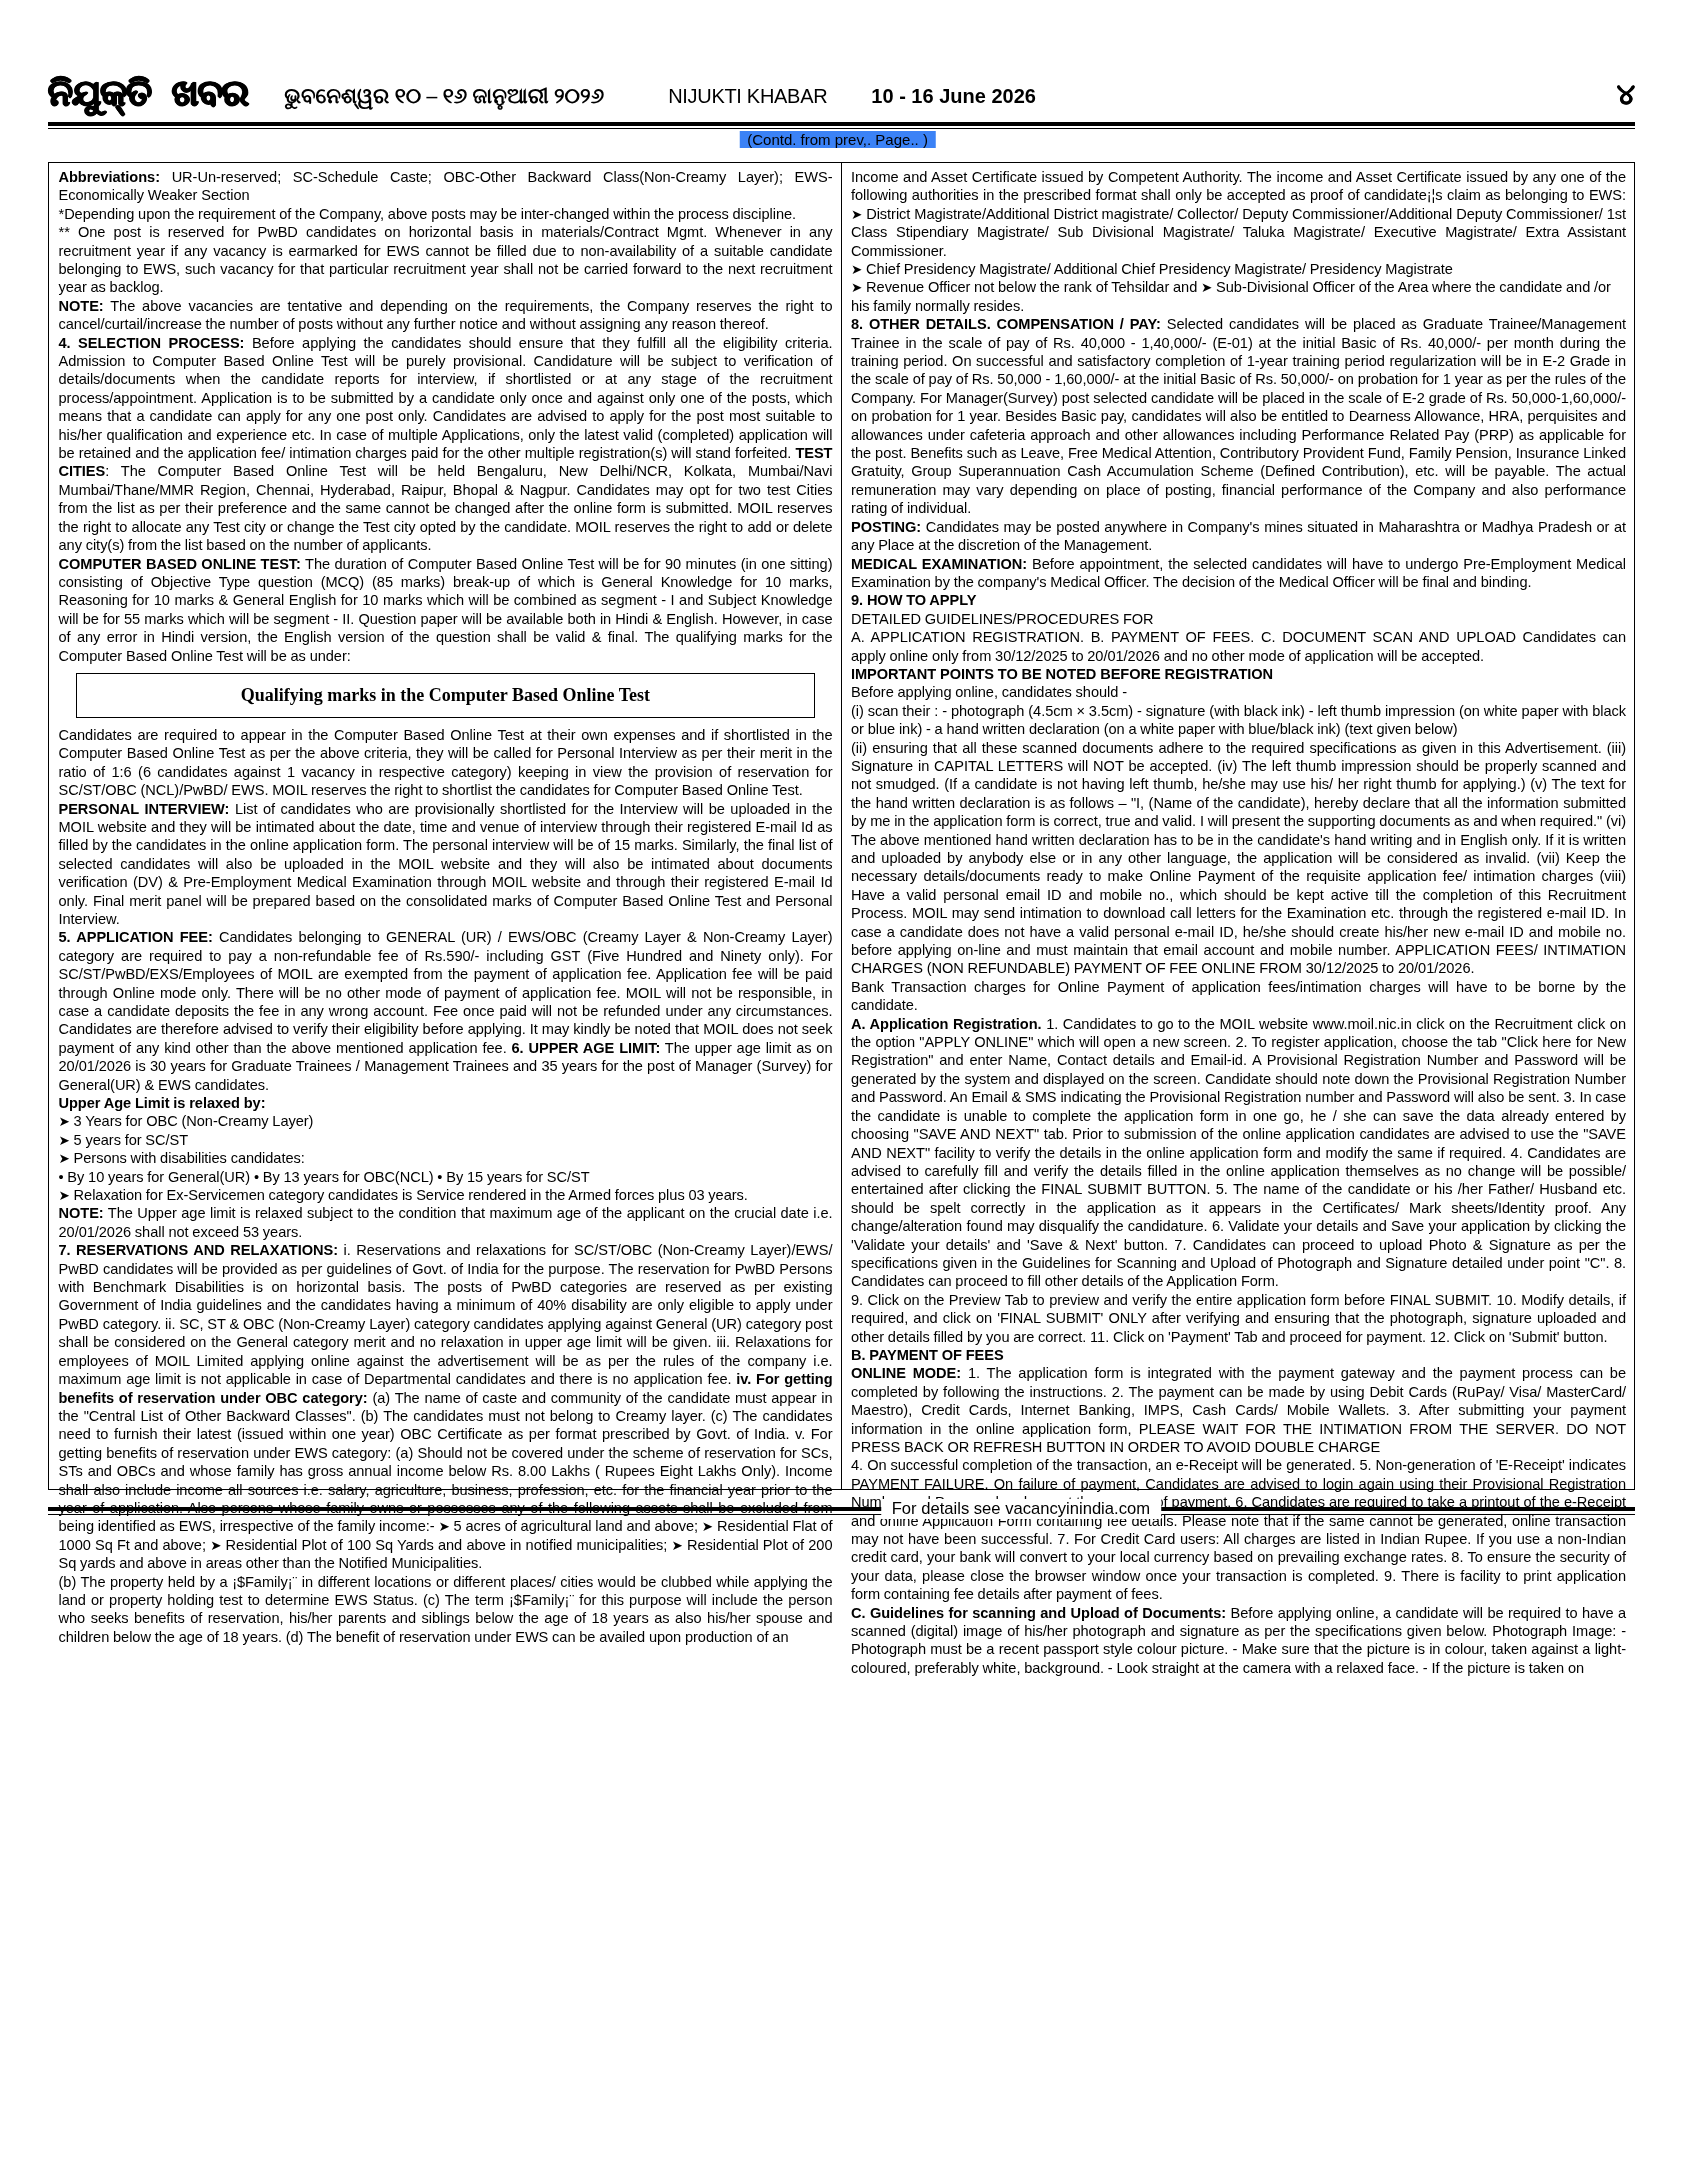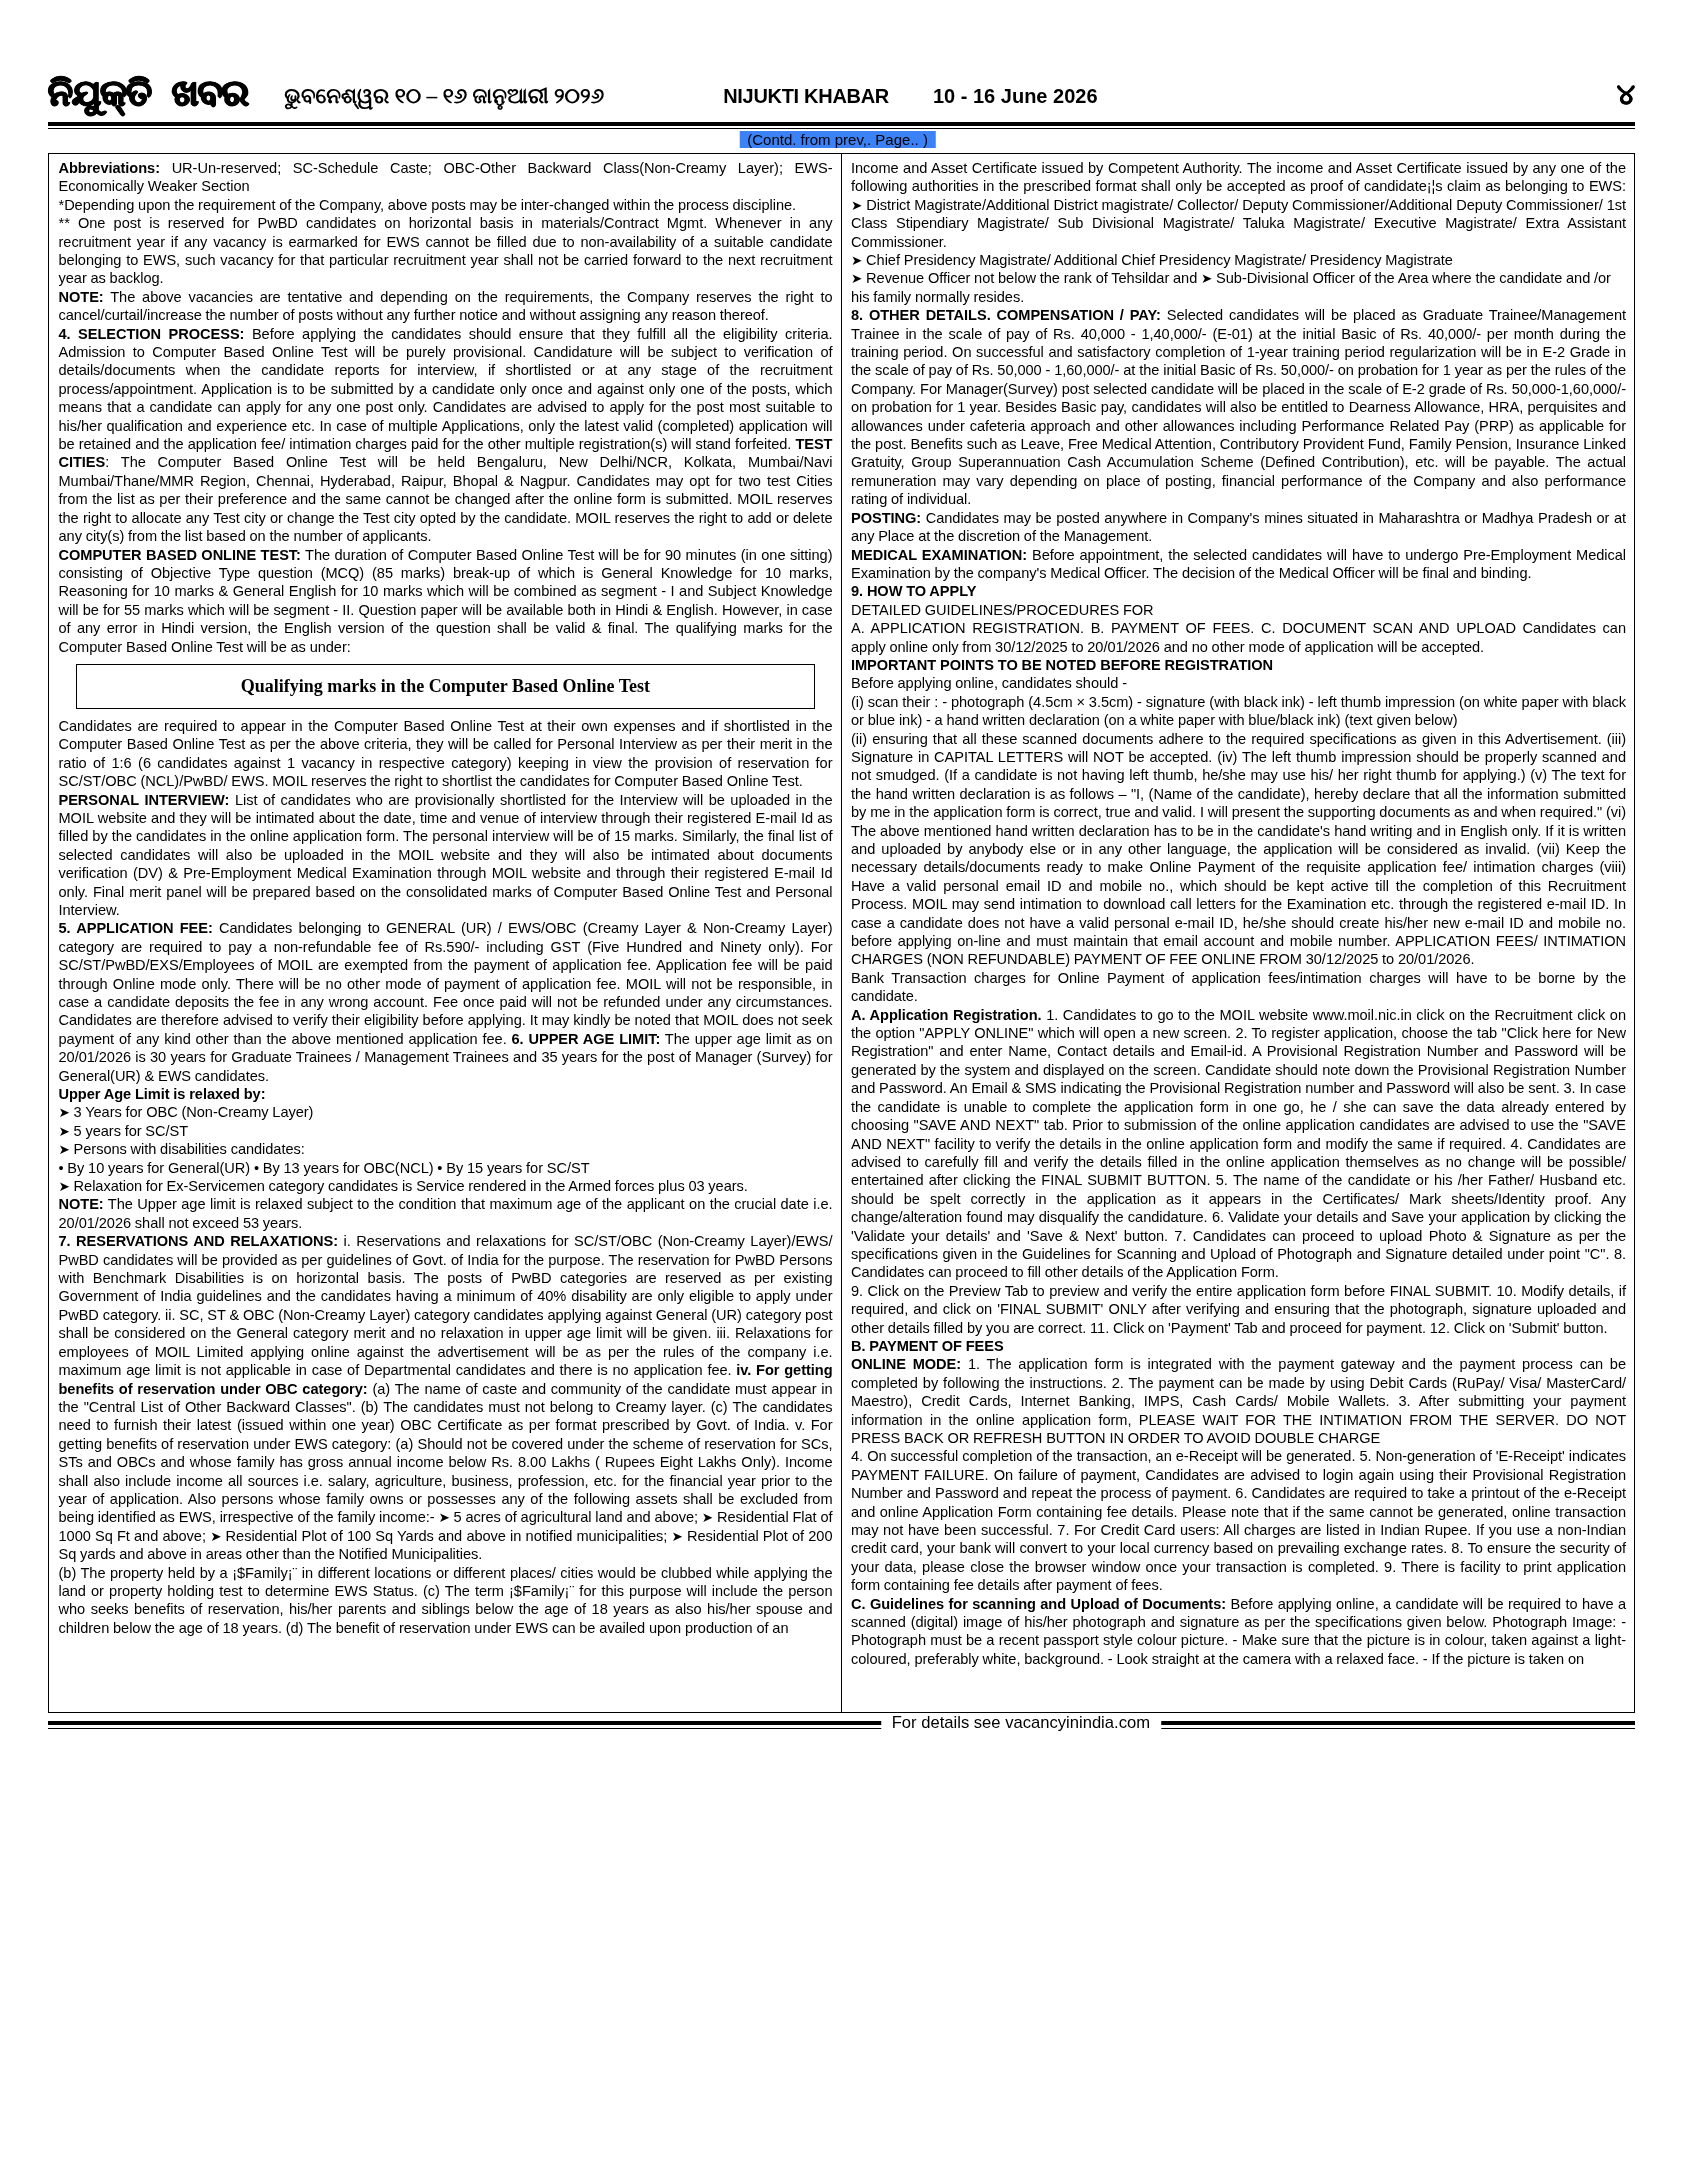--- a/index.html
+++ b/index.html
@@ -45,22 +45,22 @@
   .masthead-date {
     font-family: "Liberation Serif", serif;
     font-size: 21.4px;
     font-weight: bold;
     margin-left: 36px;
     padding-bottom: 8px;
     white-space: nowrap;
   }
   .masthead-name {
     font-size: 20px;
-    font-weight: bold;
-    margin-left: 119px;
+    font-weight: normal;
+    margin-left: 64px;
     padding-bottom: 9.5px;
     letter-spacing: -0.3px;
     white-space: nowrap;
   }
   .masthead-edition {
     font-size: 20px;
     font-weight: bold;
     margin-left: 44px;
     padding-bottom: 9.5px;
     white-space: nowrap;
@@ -95,25 +95,25 @@
     transform: translateX(-52%);
     top: 1.6px;
     font-size: 15px;
     background: #3b82f6;
     padding: 0 8px;
     white-space: nowrap;
   }
 
   
   .content {
-    margin: 0 48px;
+    margin: 9px 48px;
     border: 1.6px solid #000;
     border-top: 1.6px solid #000;
     display: flex;
-    height: 1560px;
+    height: 1328px;
     box-sizing: border-box;
   }
   .col {
     width: 50%;
     box-sizing: border-box;
     padding: 4.8px 8px 3.2px 9.5px;
   }
   .col-left {
     border-right: 1.6px solid #000;
   }

